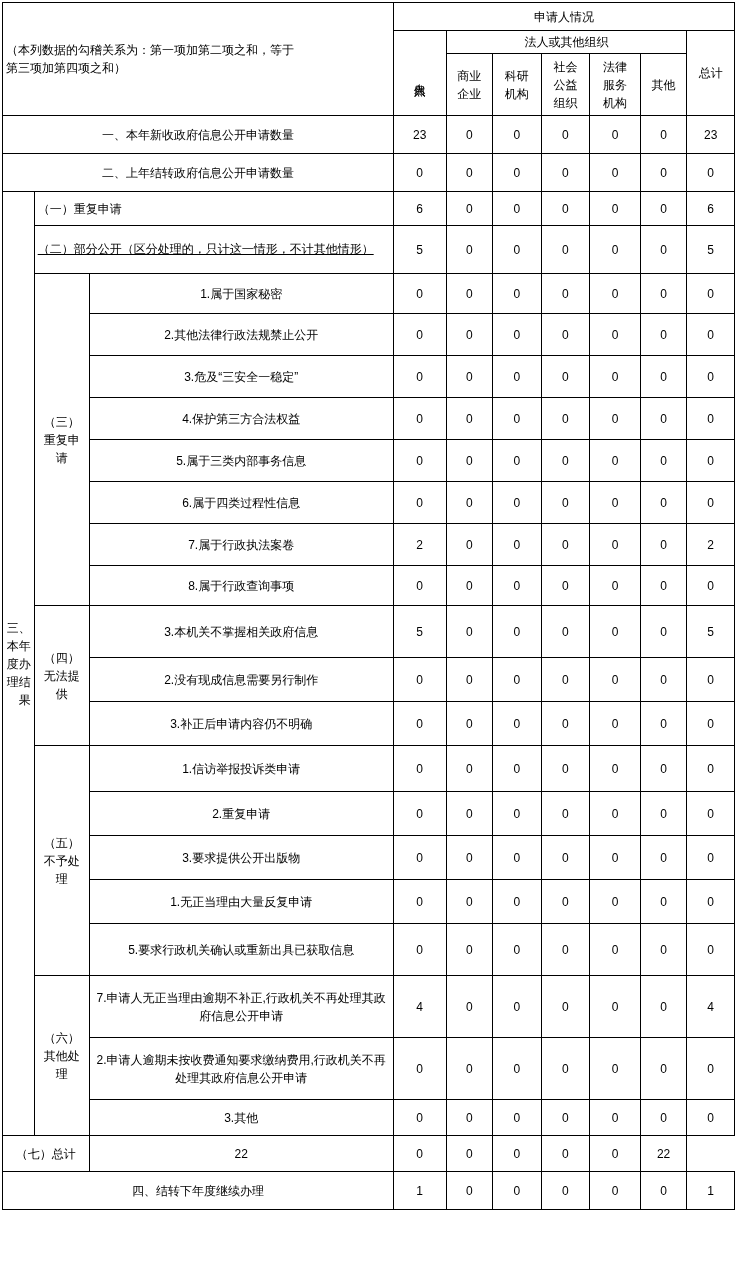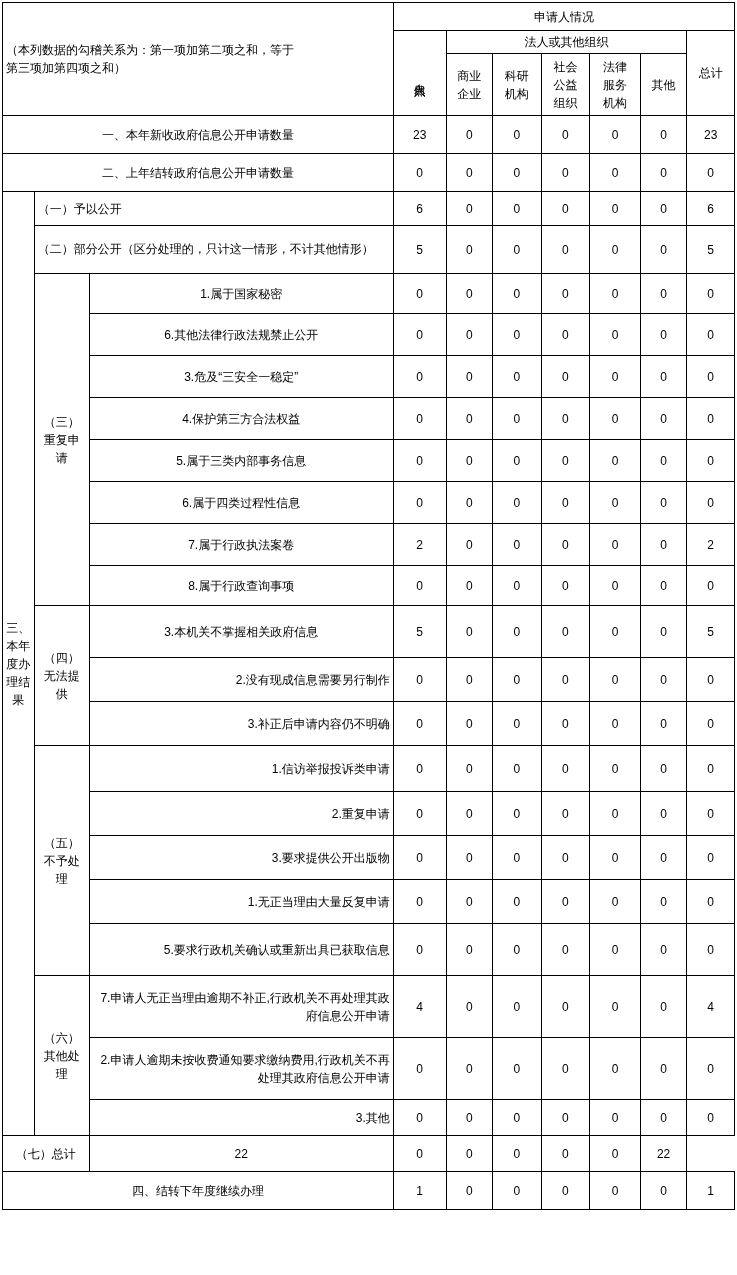--- a/index.html
+++ b/index.html
@@ -76,33 +76,33 @@
     text-align: center;
     vertical-align: bottom;
     padding-bottom: 4px;
   }
   .sub-label {
     text-align: center;
     vertical-align: top;
     padding: 4px 4px 4px 6px;
   }
   .sub-label-mid {
-    text-align: right;
+    text-align: center;
     vertical-align: middle;
     padding: 4px 4px 4px 6px;
   }
   .grp-label {
     text-align: center;
     vertical-align: middle;
     font-size: 12px;
     line-height: 1.4;
     padding: 2px;
   }
   .big-left {
-    text-align: center;
+    text-align: right;
     vertical-align: middle;
     font-size: 12px;
     line-height: 1.4;
     padding: 2px;
   }
 </style>
 </head>
 <body>
 
 <div class="page">
@@ -176,32 +176,32 @@
         <td class="num">0</td>
         <td class="num">0</td>
         <td class="num">0</td>
         <td class="num">0</td>
         <td class="num">0</td>
         <td class="num">0</td>
       </tr>
 
       <tr>
         <td rowspan="21" class="big-left" style="width:30px">三、本年度办理结果</td>
-        <td colspan="2" class="rowlabel-indent" style="height:34px">（一）予以公开</td>
+        <td colspan="2" class="rowlabel-indent" style="height:34px">（一）重复申请</td>
         <td class="num">6</td>
         <td class="num">0</td>
         <td class="num">0</td>
         <td class="num">0</td>
         <td class="num">0</td>
         <td class="num">0</td>
         <td class="num">6</td>
       </tr>
 
       <tr>
-        <td colspan="2" class="rowlabel-indent" style="height:48px; line-height:1.9;">（二）部分公开（区分处理的，只计这一情形，不计其他情形）</td>
+        <td colspan="2" class="rowlabel-indent" style="height:48px; line-height:1.9;text-decoration:underline;">（二）部分公开（区分处理的，只计这一情形，不计其他情形）</td>
         <td class="num">5</td>
         <td class="num">0</td>
         <td class="num">0</td>
         <td class="num">0</td>
         <td class="num">0</td>
         <td class="num">0</td>
         <td class="num">5</td>
       </tr>
 
       <tr>
@@ -209,21 +209,21 @@
         <td class="sub-label" style="height:40px">1.属于国家秘密</td>
         <td class="num-top">0</td>
         <td class="num-top">0</td>
         <td class="num-top">0</td>
         <td class="num-top">0</td>
         <td class="num-top">0</td>
         <td class="num-top">0</td>
         <td class="num-top">0</td>
       </tr>
       <tr>
-        <td class="sub-label" style="height:42px">6.其他法律行政法规禁止公开</td>
+        <td class="sub-label" style="height:42px">2.其他法律行政法规禁止公开</td>
         <td class="num-top">0</td>
         <td class="num-top">0</td>
         <td class="num-top">0</td>
         <td class="num-top">0</td>
         <td class="num-top">0</td>
         <td class="num-top">0</td>
         <td class="num-top">0</td>
       </tr>
       <tr>
         <td class="sub-label" style="height:42px">3.危及“三安全一稳定”</td>

